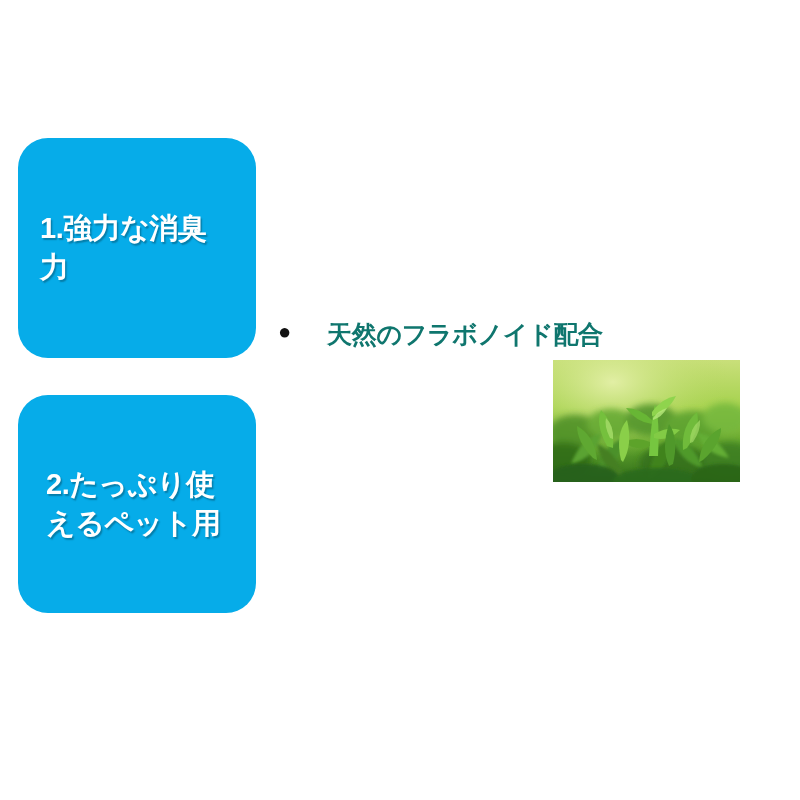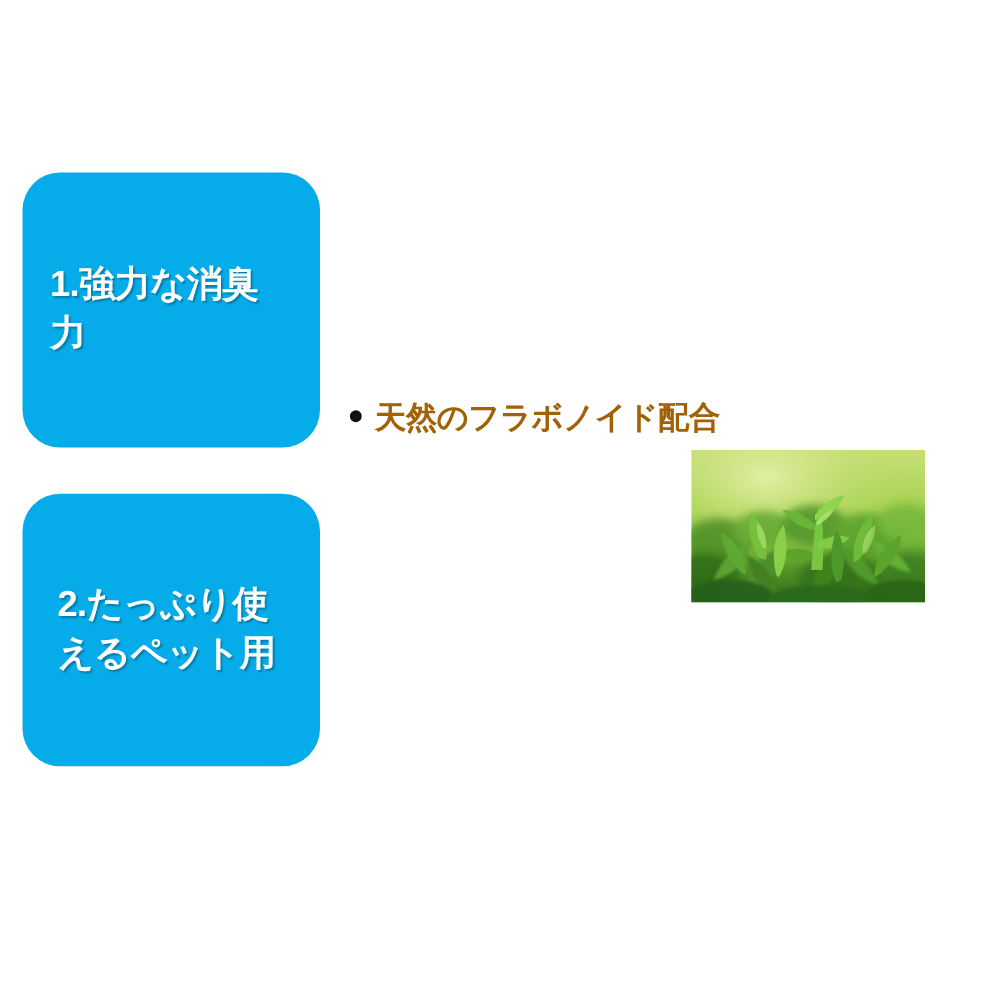--- a/index.html
+++ b/index.html
@@ -74,26 +74,27 @@
   }
   .bullet-marker {
     flex: 0 0 auto;
     width: 22px;
     color: #111111;
     font-size: 22px;
     line-height: 1.05;
     text-align: left;
   }
   .bullet-text {
-    color: #a16207;
+    color: #0f766e;
     font-weight: bold;
     font-size: 25px;
     line-height: 1.15;
     letter-spacing: -0.3px;
     white-space: nowrap;
+    margin-left: 27px;
   }
 
   
   .photo {
     position: absolute;
     overflow: hidden;
   }
   .photo-tea {
     left: 553px;
     top: 222px;

